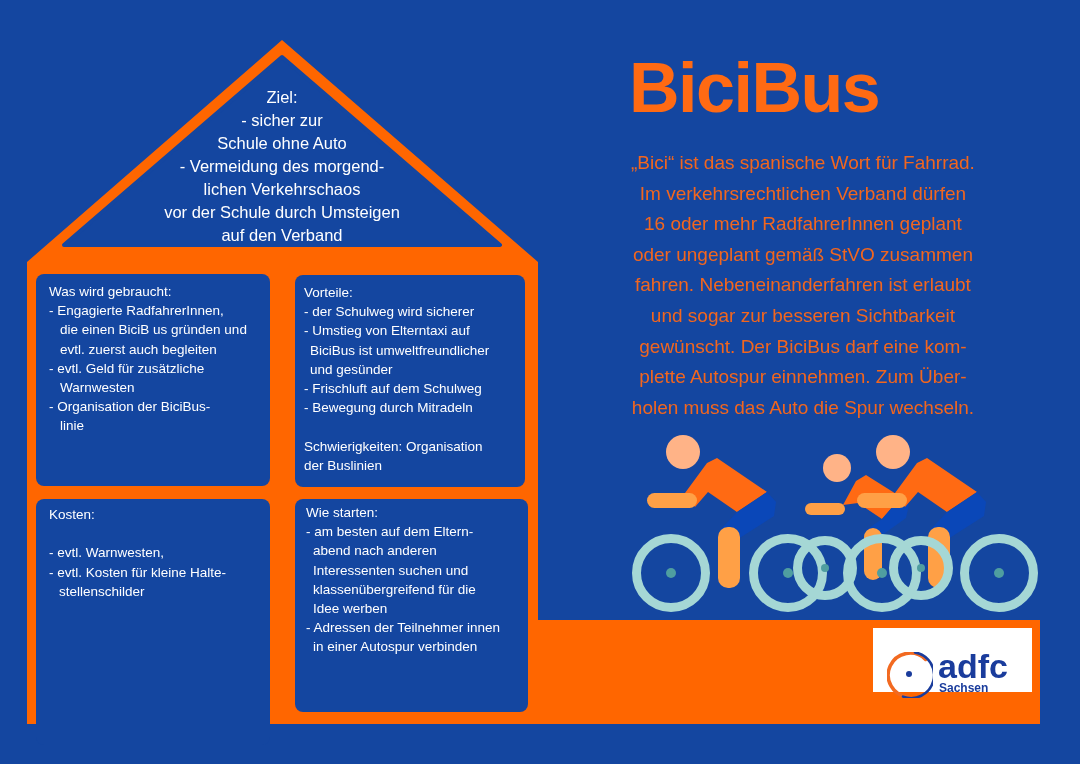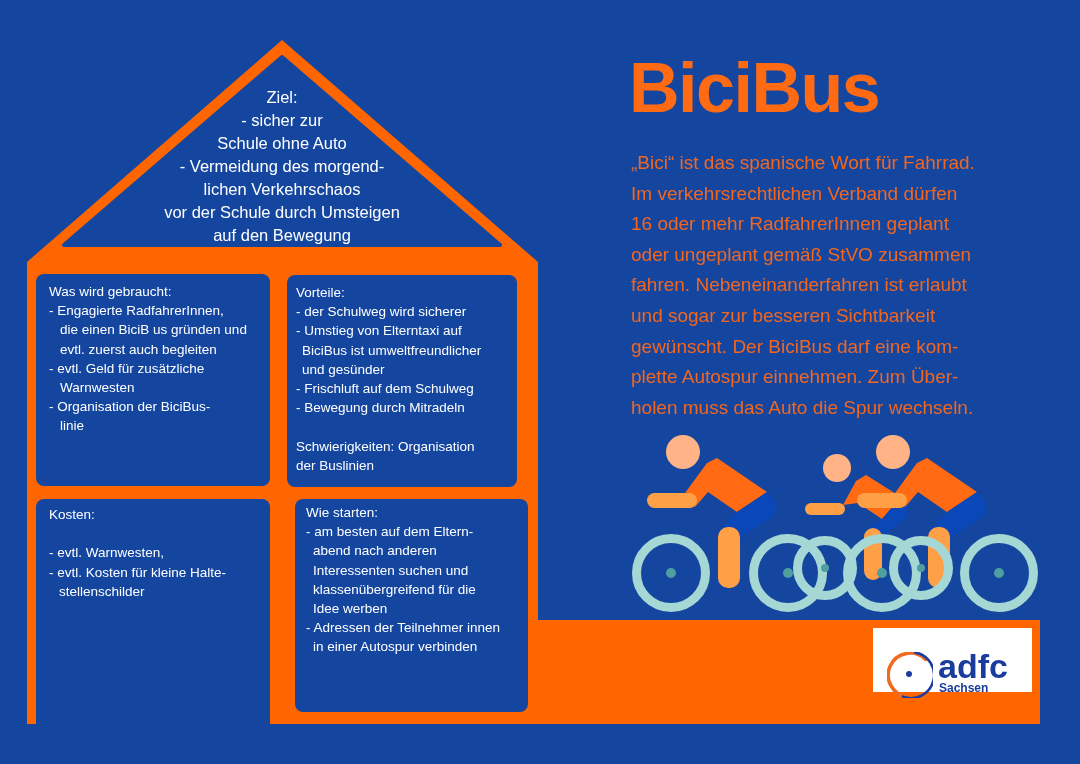--- a/index.html
+++ b/index.html
@@ -25,21 +25,21 @@
       white-space: nowrap;
     }
     .description {
       position: absolute;
       left: 631px;
       top: 148px;
       font-size: 19px;
       line-height: 30.6px;
       color: #f2661e;
     }
-    .description .line { white-space: nowrap; }
+    .description .line { white-space: nowrap; text-align: center; }
 
     .roof-text {
       position: absolute;
       left: 102px;
       top: 86px;
       width: 360px;
       text-align: center;
       font-size: 16.5px;
       line-height: 23px;
       color: #ffffff;
@@ -53,21 +53,21 @@
       border-radius: 8px;
       color: #ffffff;
       font-size: 13.5px;
       line-height: 19.2px;
     }
     .box .line { white-space: nowrap; height: 19.2px; }
     .box .spacer { height: 19.2px; }
 
     .box-needs { left: 36px; top: 274px; width: 234px; height: 212px; padding: 8px 0 0 13px; }
     .box-needs .indent { padding-left: 11px; }
-    .box-advantages { left: 287px; top: 275px; width: 230px; height: 212px; padding: 8px 0 4px 9px; }
+    .box-advantages { left: 295px; top: 275px; width: 230px; height: 212px; padding: 8px 0 4px 9px; }
     .box-advantages .indent { padding-left: 6px; }
     .box-costs { left: 36px; top: 499px; width: 234px; height: 246px; padding: 6px 0 0 13px; }
     .box-costs .indent { padding-left: 10px; }
     .box-start { left: 295px; top: 499px; width: 233px; height: 213px; padding: 4px 0 0 11px; }
     .box-start .indent { padding-left: 7px; }
 
     .logo {
       position: absolute;
       left: 873px;
       top: 628px;
@@ -169,21 +169,21 @@
     <div class="line">holen muss das Auto die Spur wechseln.</div>
   </div>
 
   <div class="roof-text">
     <div class="line">Ziel:</div>
     <div class="line">- sicher zur</div>
     <div class="line">Schule ohne Auto</div>
     <div class="line">- Vermeidung des morgend-</div>
     <div class="line">lichen Verkehrschaos</div>
     <div class="line">vor der Schule durch Umsteigen</div>
-    <div class="line">auf den Bewegung</div>
+    <div class="line">auf den Verband</div>
   </div>
 
   <div class="box box-needs">
     <div class="line">Was wird gebraucht:</div>
     <div class="line">- Engagierte RadfahrerInnen,</div>
     <div class="line indent">die einen BiciB us gründen und</div>
     <div class="line indent">evtl. zuerst auch begleiten</div>
     <div class="line">- evtl. Geld für zusätzliche</div>
     <div class="line indent">Warnwesten</div>
     <div class="line">- Organisation der BiciBus-</div>

